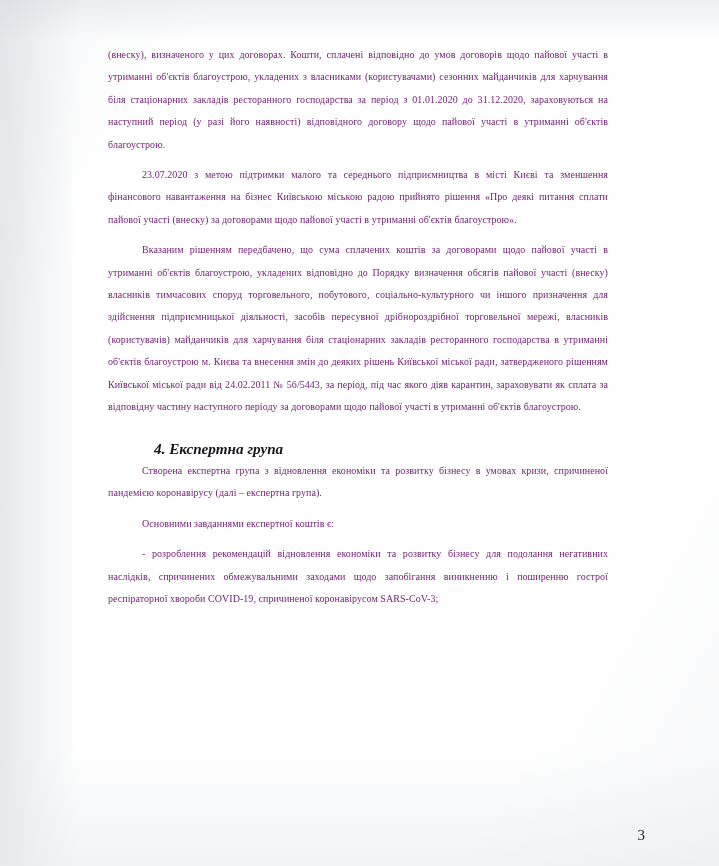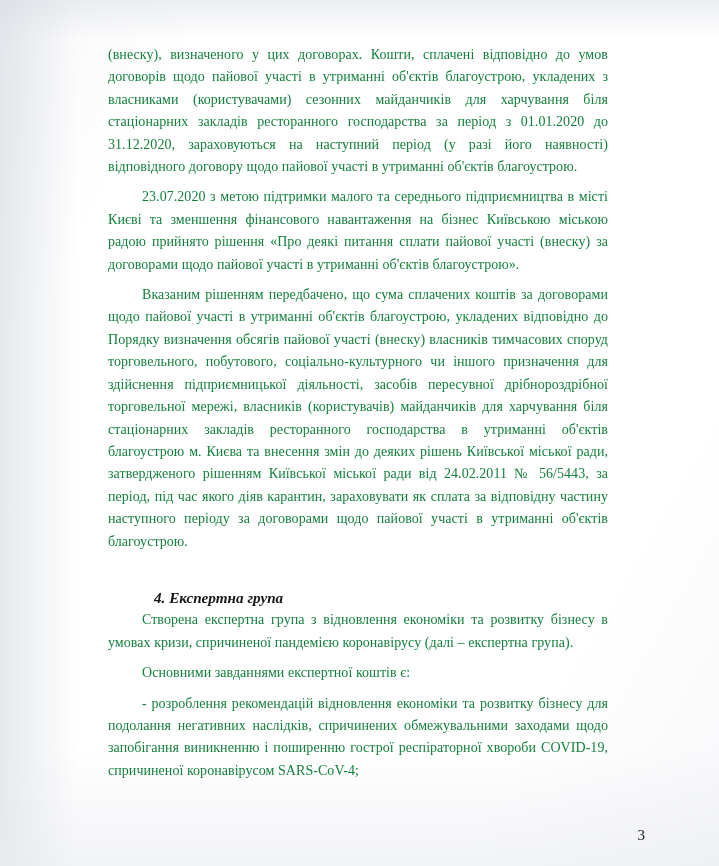--- a/index.html
+++ b/index.html
@@ -45,35 +45,35 @@
     pointer-events: none;
   }
   .content {
     position: absolute;
     left: 108px;
     top: 44px;
     width: 500px;
   }
   p.para {
     margin: 0;
-    font-size: 14px;
+    font-size: 10px;
     line-height: 22.4px;
     text-align: justify;
     text-justify: inter-word;
     letter-spacing: 0.05px;
-    color: #15803d;
+    color: #701a75;
   }
   p.para + p.para {
     margin-top: 8px;
   }
   .indent {
     text-indent: 34px;
   }
   .section-head {
-    margin: 34px 0 0 0;
+    margin: 19px 0 0 0;
     font-size: 15.2px;
     line-height: 22.4px;
     font-style: italic;
     font-weight: bold;
     text-indent: 46px;
     color: #15161a;
   }
   .gap-before {
     margin-top: 0px;
   }
@@ -100,18 +100,18 @@
   <p class="para indent">23.07.2020 з метою підтримки малого та середнього підприємництва в місті Києві та зменшення фінансового навантаження на бізнес Київською міською радою прийнято рішення «Про деякі питання сплати пайової участі (внеску) за договорами щодо пайової участі в утриманні об'єктів благоустрою».</p>
 
   <p class="para indent">Вказаним рішенням передбачено, що сума сплачених коштів за договорами щодо пайової участі в утриманні об'єктів благоустрою, укладених відповідно до Порядку визначення обсягів пайової участі (внеску) власників тимчасових споруд торговельного, побутового, соціально-культурного чи іншого призначення для здійснення підприємницької діяльності, засобів пересувної дрібнороздрібної торговельної мережі, власників (користувачів) майданчиків для харчування біля стаціонарних закладів ресторанного господарства в утриманні об'єктів благоустрою м. Києва та внесення змін до деяких рішень Київської міської ради, затвердженого рішенням Київської міської ради від 24.02.2011 № 56/5443, за період, під час якого діяв карантин, зараховувати як сплата за відповідну частину наступного періоду за договорами щодо пайової участі в утриманні об'єктів благоустрою.</p>
 
   <h2 class="section-head">4. Експертна група</h2>
 
   <p class="para indent gap-before">Створена експертна група з відновлення економіки та розвитку бізнесу в умовах кризи, спричиненої пандемією коронавірусу (далі – експертна група).</p>
 
   <p class="para indent">Основними завданнями експертної коштів є:</p>
 
-  <p class="para indent">- розроблення рекомендацій відновлення економіки та розвитку бізнесу для подолання негативних наслідків, спричинених обмежувальними заходами щодо запобігання виникненню і поширенню гострої респіраторної хвороби COVID-19, спричиненої коронавірусом SARS-CoV-4;</p>
+  <p class="para indent">- розроблення рекомендацій відновлення економіки та розвитку бізнесу для подолання негативних наслідків, спричинених обмежувальними заходами щодо запобігання виникненню і поширенню гострої респіраторної хвороби COVID-19, спричиненої коронавірусом SARS-CoV-3;</p>
 
 
 </div>
 
 <div class="page-number">3</div>
 
 </body></html>

